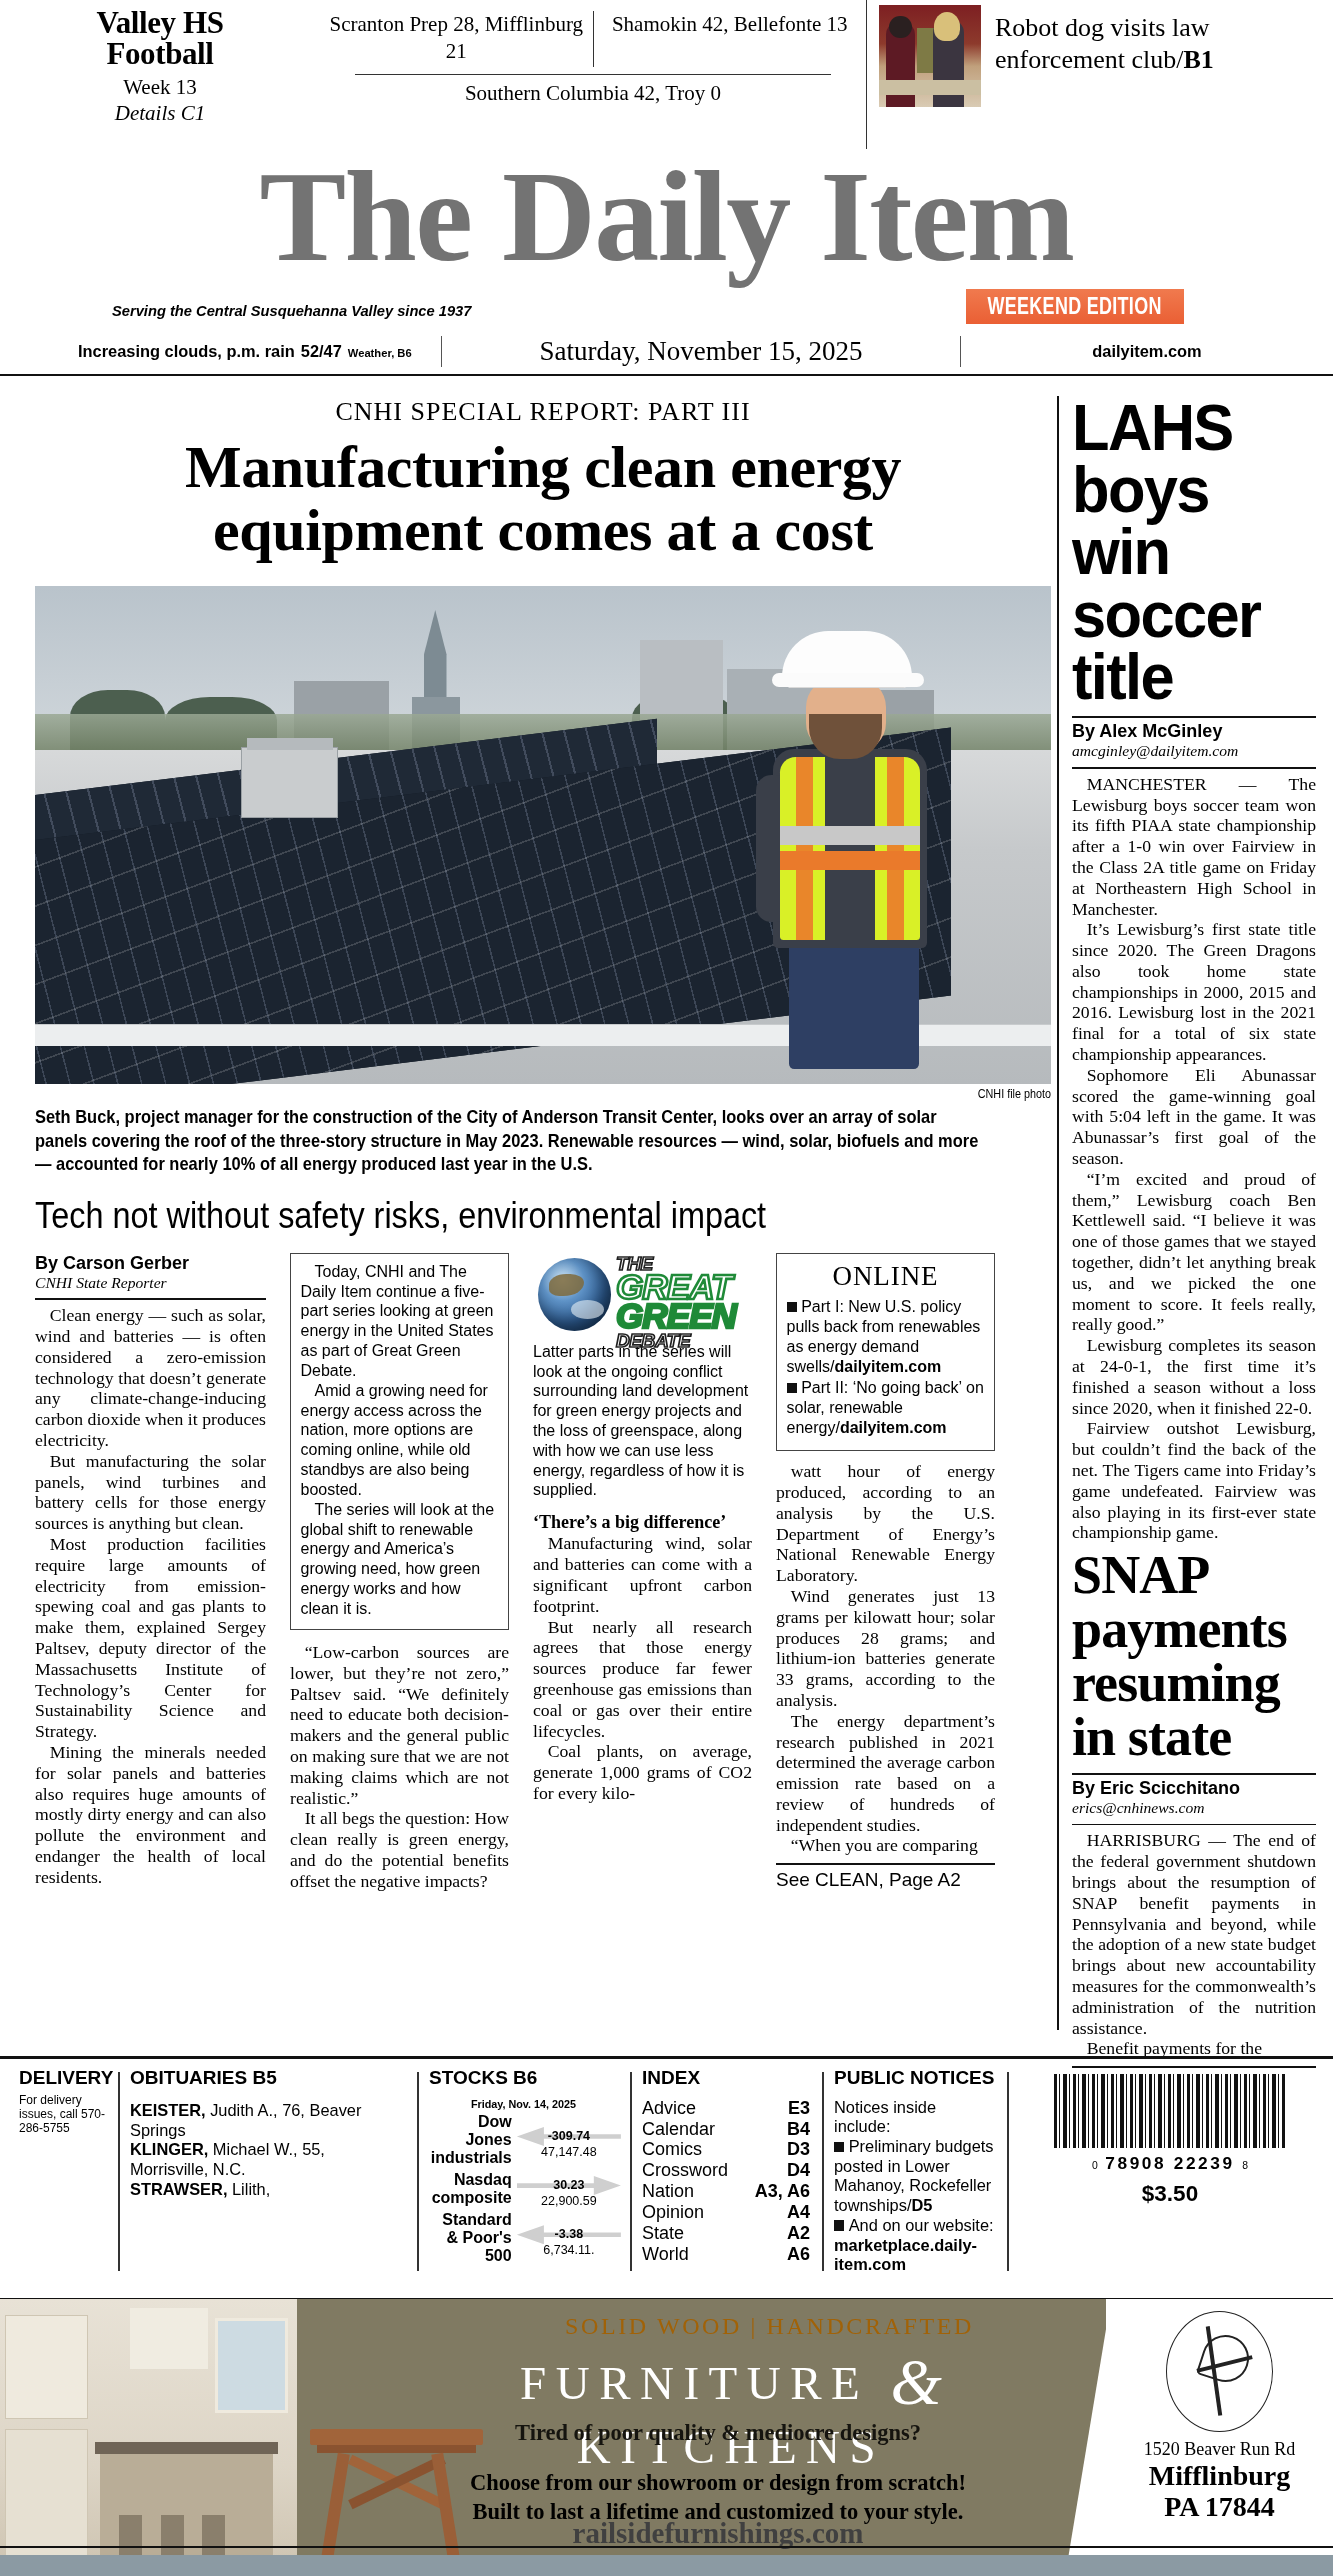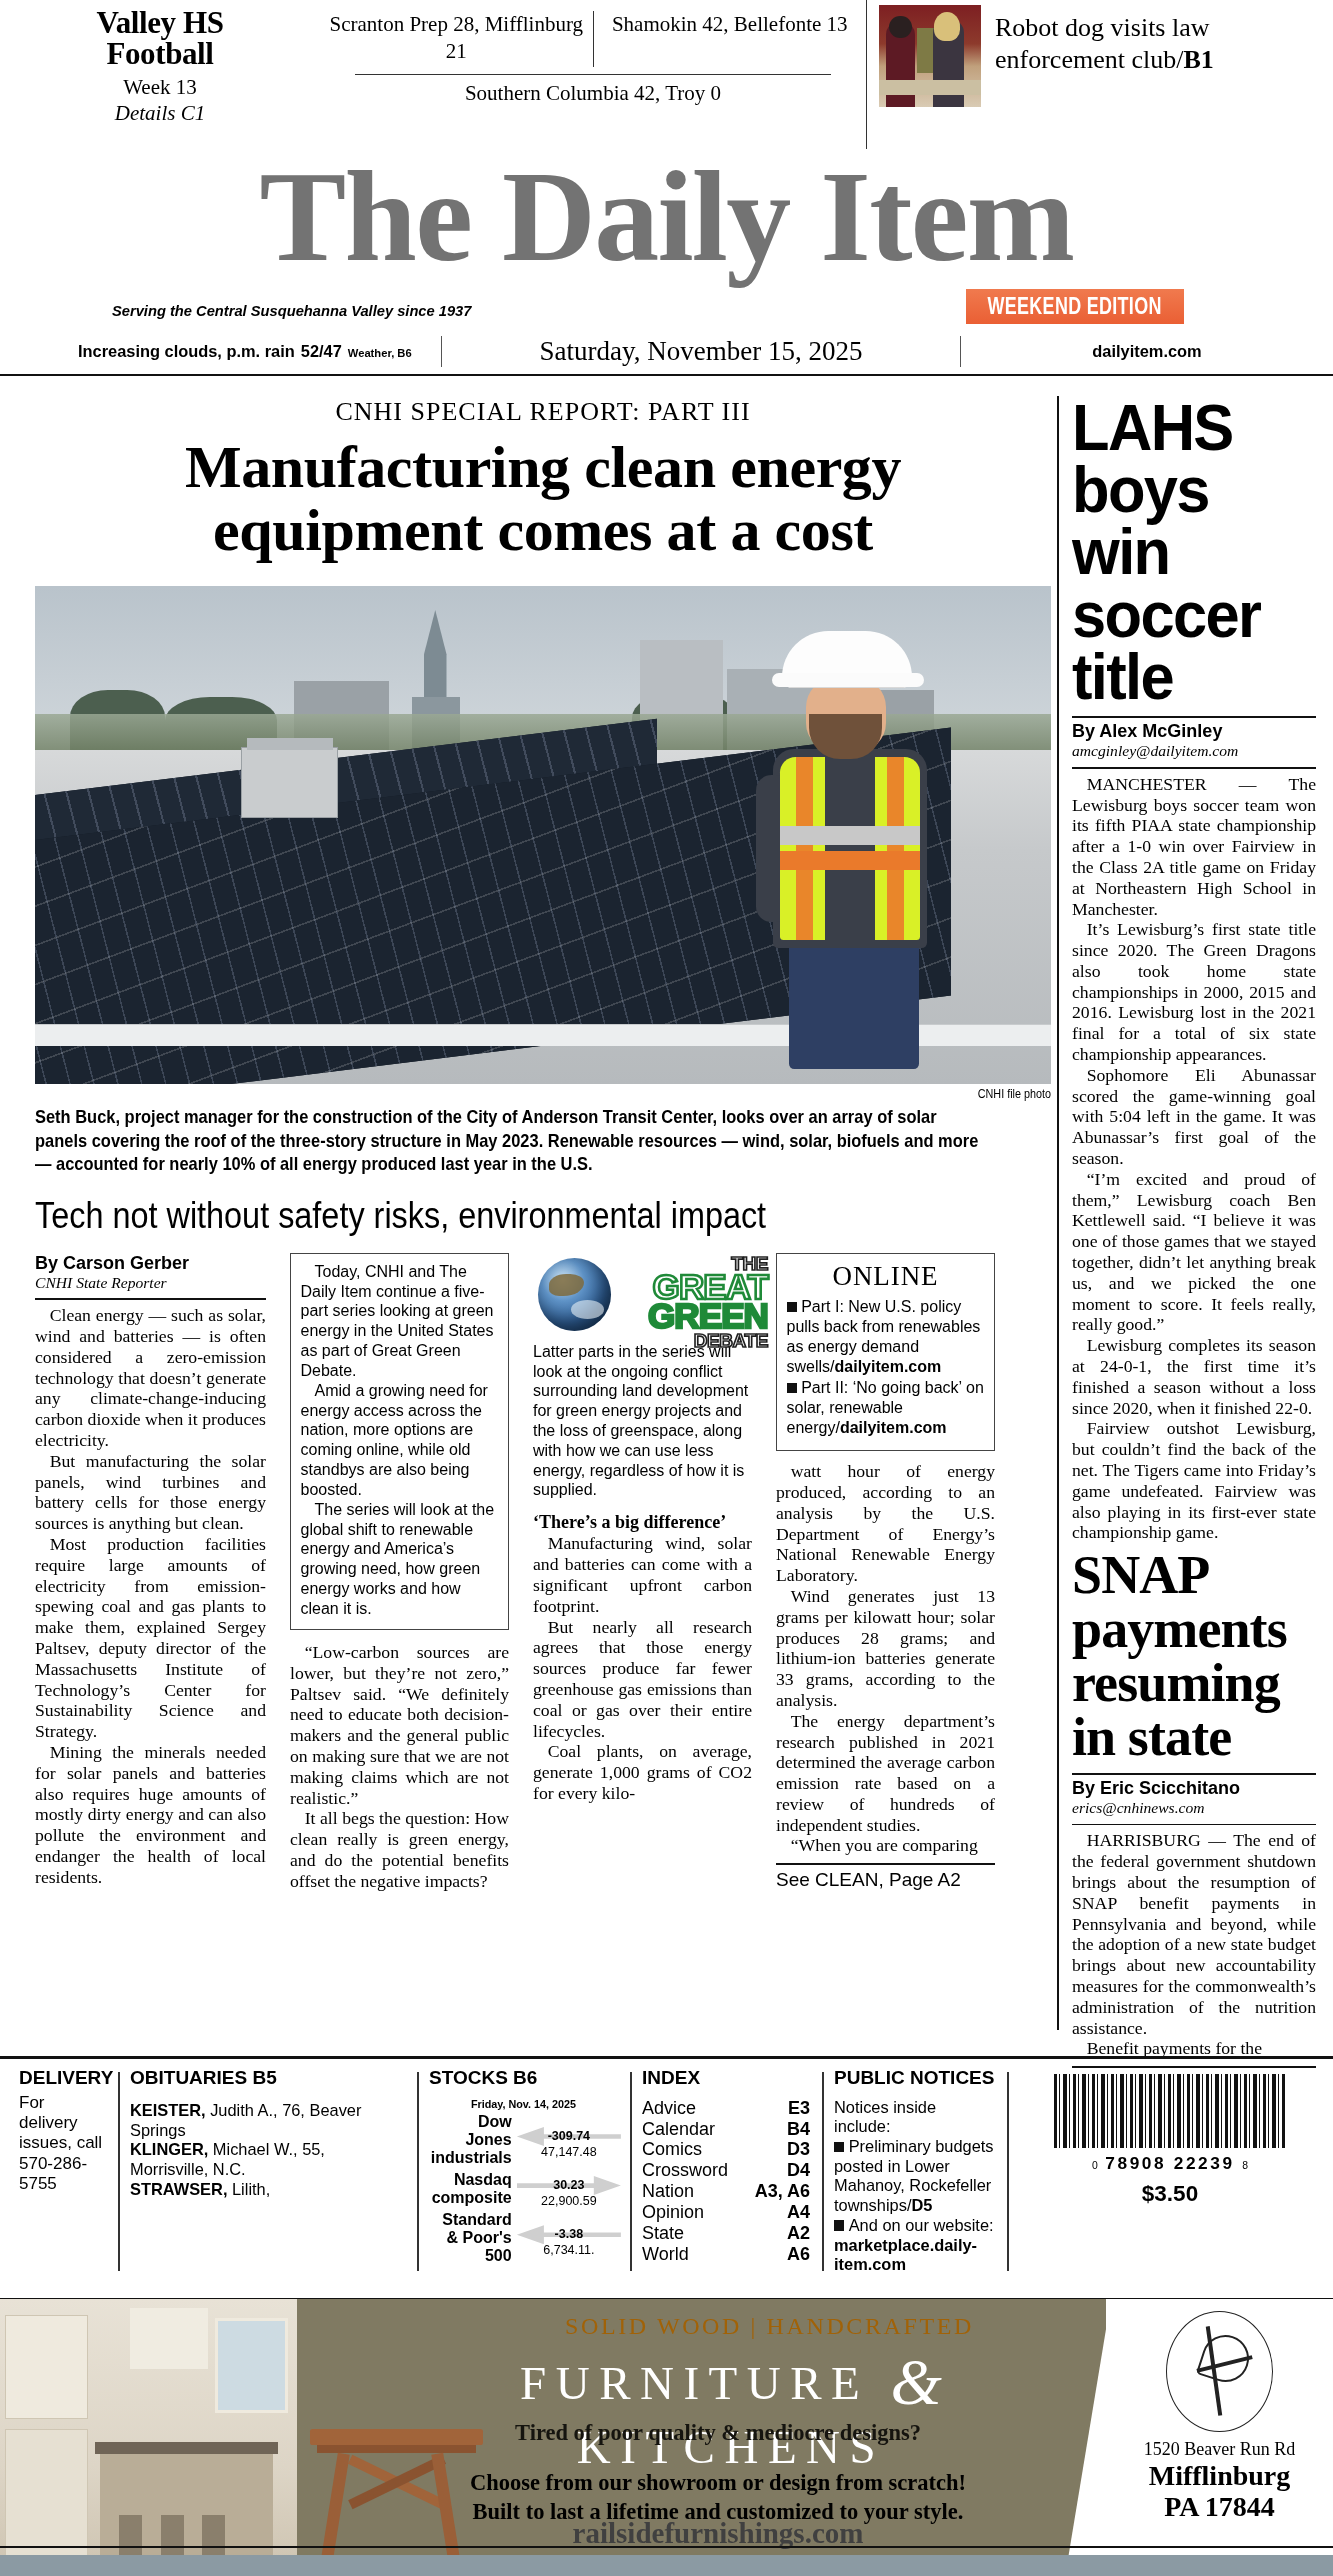--- a/index.html
+++ b/index.html
@@ -125,21 +125,21 @@
   .boxA { border:1.3px solid #444; padding:7.8px 9.5px 10.4px 9.5px; margin-bottom:12px; }
   .boxA p { font-family:"Liberation Sans", sans-serif; font-size:16px; line-height:1.24; text-indent:14px;}
 
   .greenlogo { height:80px; position:relative; margin:1.7px 0 7px 0; }
   .earth { position:absolute; left:5.2px; top:3.5px; width:73px; height:73px; border-radius:50%;
            background: radial-gradient(circle at 34% 30%, #cfe4f2 0%, #5f93c7 30%, #2f5f96 62%, #12355c 100%);
            box-shadow: inset -7px -8.6px 17.3px rgba(0,0,0,.45); overflow:hidden;}
   .earth:after{content:"";position:absolute;left:10.4px;top:15.6px;width:35px;height:22.5px;background:#7e6a3c;border-radius:50% 40% 60% 30%;opacity:.85;}
   .earth:before{content:"";position:absolute;left:33px;top:42px;width:33px;height:19px;background:#e9f1f6;border-radius:50%;opacity:.6;}
   .ggd { position:absolute; left:83px; top:0px; width:152px; font-family:"Liberation Sans", sans-serif; font-weight:bold;
-         text-align:right; line-height:0.94; }
+         line-height:0.94;font-style:italic; }
   .ggd .l1 { font-size:19px; color:#fff; -webkit-text-stroke:1.7px #1f1f1f; letter-spacing:-0.4px;}
   .ggd .l2 { font-size:35px; color:#fff; -webkit-text-stroke:2.6px #1f8a38; letter-spacing:-0.9px; margin-top:-1.7px;}
   .ggd .l3 { font-size:35px; color:#1f8a38; -webkit-text-stroke:2.6px #1f8a38; letter-spacing:-0.9px; margin-top:-3.5px;}
   .ggd .l4 { font-size:19px; color:#fff; -webkit-text-stroke:1.7px #1f1f1f; letter-spacing:-0.4px; margin-top:-0.9px;}
   .caption3 { font-family:"Liberation Sans", sans-serif; font-size:16px; line-height:1.24; padding-bottom:8.6px;}
 
   .boxB { border:1.3px solid #444; padding:7px 9.5px 10.4px 9.5px; margin-bottom:10.4px;}
   .boxB .ol-title { text-align:center; font-size:27px; letter-spacing:0.9px; padding-bottom:5.2px;}
   .boxB .ol-item { font-family:"Liberation Sans", sans-serif; font-size:16px; line-height:1.24; padding-bottom:1.7px;}
   .sq { display:inline-block; width:10.4px; height:10.4px; background:#111; margin-right:4.3px;}
@@ -157,21 +157,21 @@
   .rail-rule { height:1.7px; background:#111; margin:8.6px 0 3.5px 0;}
   p.rt { font-size:17.7px; line-height:1.175; text-align:justify; text-indent:14.7px; hyphens:auto;}
 
   
   .strip-top { position:absolute; left:0; top:2056px; width:1333px; height:2.6px; background:#111;}
   .strip { position:absolute; left:0; top:2067px; width:1333px; height:220px; display:flex;
            font-family:"Liberation Sans", sans-serif; }
   .s-col { position:relative; padding:0 12px; }
   .s-col + .s-col:before { content:""; position:absolute; left:0; top:5.2px; bottom:15.6px; width:1.7px; background:#333;}
   .s-title { font-weight:bold; font-size:19px; padding-bottom:3.5px; }
-  .s-text { font-size:17px; line-height:1.2;}
+  .s-text { font-size:12px; line-height:1.2;}
   .s-delivery { width:118px; padding-left:19px;}
   .s-obits { width:299px; }
   .obit-cols { display:flex; gap:10.4px; padding-top:8.6px;}
   .obit-cols > div { flex:1; font-size:16.4px; line-height:1.2;}
   .s-stocks { width:213px; }
   .stk-date { text-align:center; font-size:10.8px; font-weight:bold; padding:5.2px 0 3.5px 0;}
   .stk-row { display:flex; align-items:center; gap:5.2px; padding-bottom:4.3px;}
   .stk-name { width:85px; text-align:right; font-weight:bold; font-size:16px; line-height:1.12;}
   .stk-arrow { position:relative; width:104px; height:33px;}
   .arw { position:absolute; left:0; top:3.5px; width:104px; height:19px; background:#cfcfcf;

